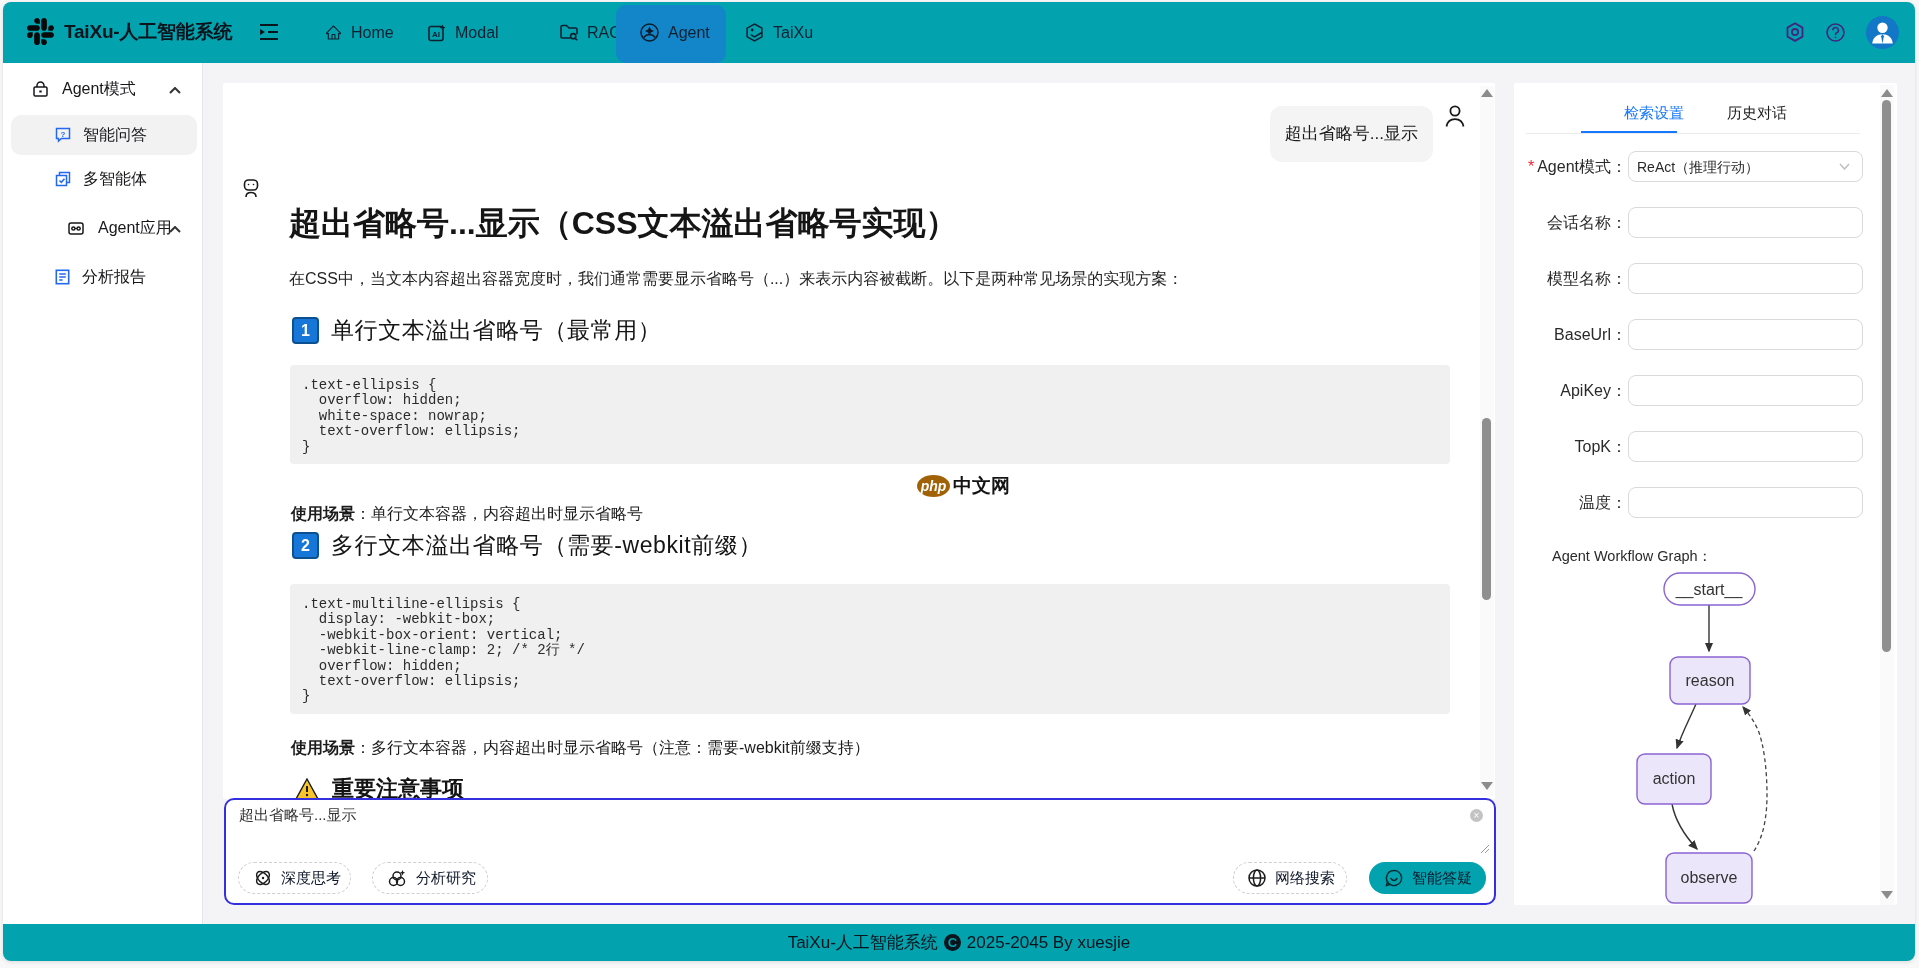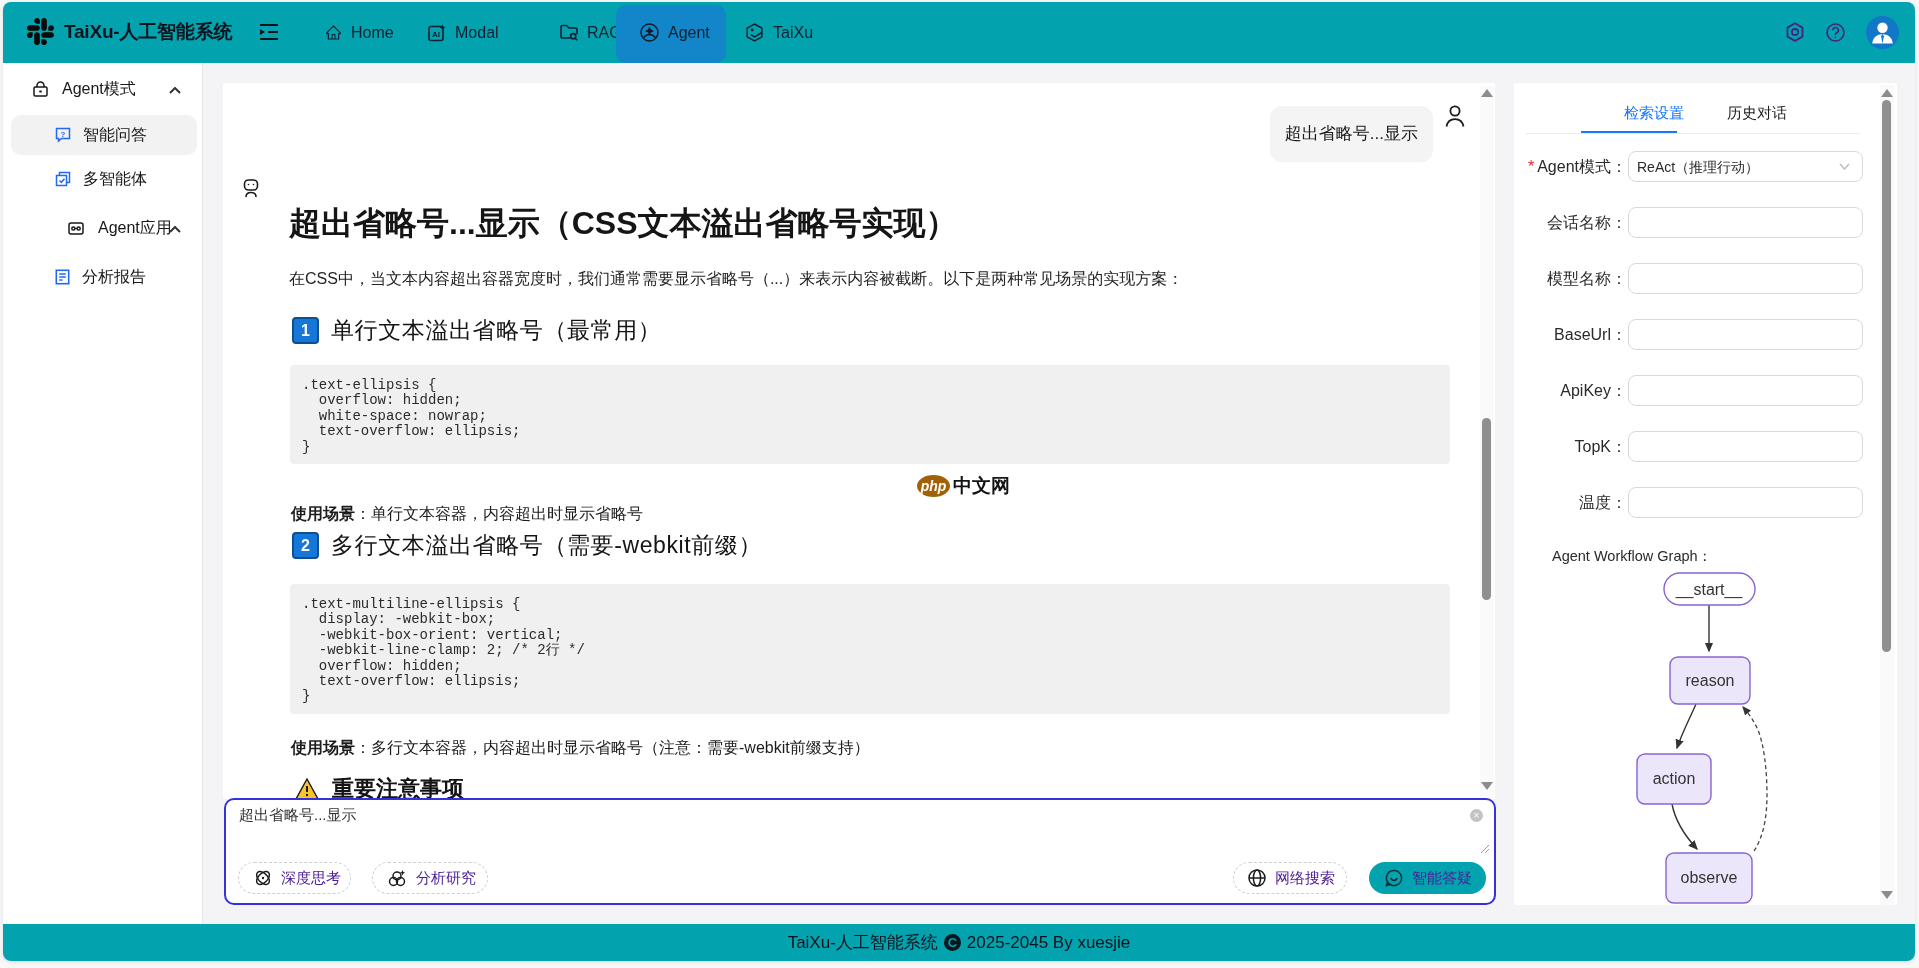--- a/index.html
+++ b/index.html
@@ -43,21 +43,21 @@
 .warnrow .wt { font-size:22px; font-weight:bold; color:#141414; }
 
 .sb { position:absolute; background:#fafafa; }
 .sb .thumb { position:absolute; left:2px; width:9px; background:#8f8f8f; border-radius:5px; }
 .tri-up { width:0; height:0; border-left:6px solid transparent; border-right:6px solid transparent; border-bottom:8px solid #8c8c8c; position:absolute; }
 .tri-dn { width:0; height:0; border-left:6px solid transparent; border-right:6px solid transparent; border-top:8px solid #8c8c8c; position:absolute; }
 
 .inputcard { position:absolute; left:221px; top:796px; width:1272px; height:107px; background:#fff; border:2px solid #3430df; border-radius:10px; }
 .intext { position:absolute; left:13px; top:6px; font-size:15px; color:#333; }
 .clearbtn { position:absolute; right:11px; top:9px; width:13px; height:13px; border-radius:50%; background:#c3c3c3; color:#fff; font-size:10px; text-align:center; line-height:13px; }
-.btn { position:absolute; height:32px; border:1px dashed #cfcfcf; border-radius:16px; display:flex; align-items:center; background:#fff; font-size:15px; color:#4c1d95; }
+.btn { position:absolute; height:32px; border:1px dashed #cfcfcf; border-radius:16px; display:flex; align-items:center; background:#fff; font-size:15px; color:#0f172a; }
 .btn svg { display:block; }
 .btn.solid { background:#02a2ae; border:none; }
 
 .rpanel { position:absolute; left:1511px; top:81px; width:383px; height:822px; background:#fff; border-radius:2px; overflow:hidden; }
 .tabs { position:absolute; left:0; top:0; width:100%; height:51px; }
 .tabborder { position:absolute; left:12px; top:50px; width:334px; height:1px; background:#ececec; }
 .tab1 { position:absolute; left:86px; top:21px; font-size:15px; color:#1677ff;margin-left:24px; }
 .tab2 { position:absolute; left:213px; top:21px; font-size:15px; color:#1b1b1b; }
 .tabline { position:absolute; left:67px; top:48px; width:96px; height:3px; background:#1677ff; }
 .frow { position:absolute; width:100%; height:30px; }

